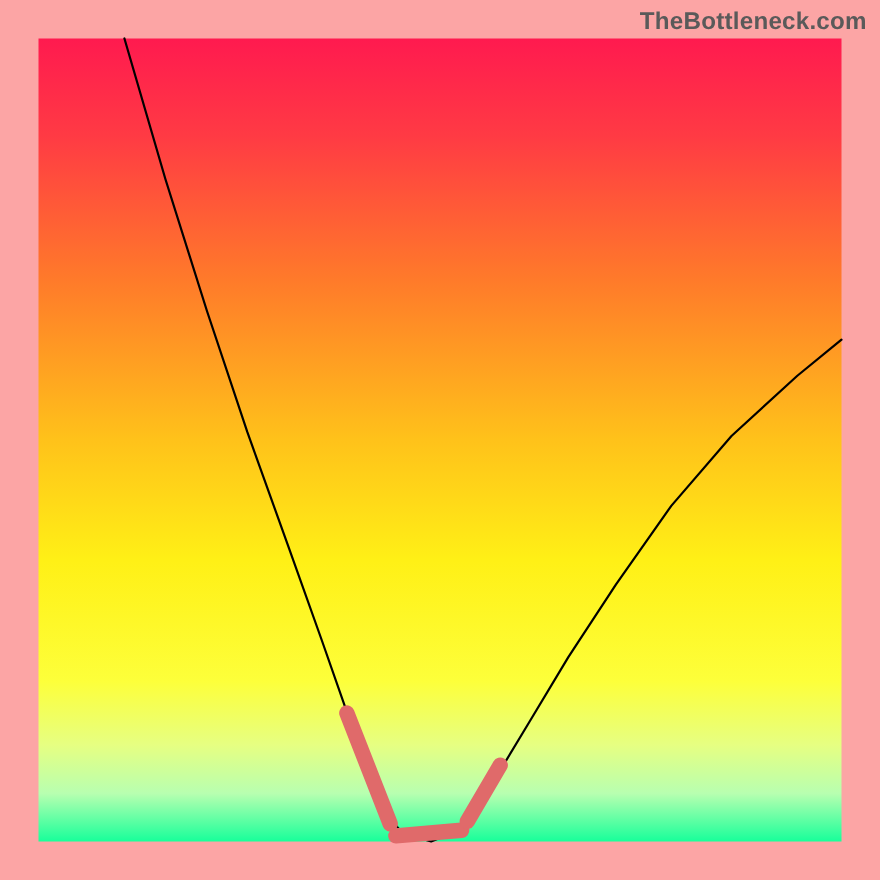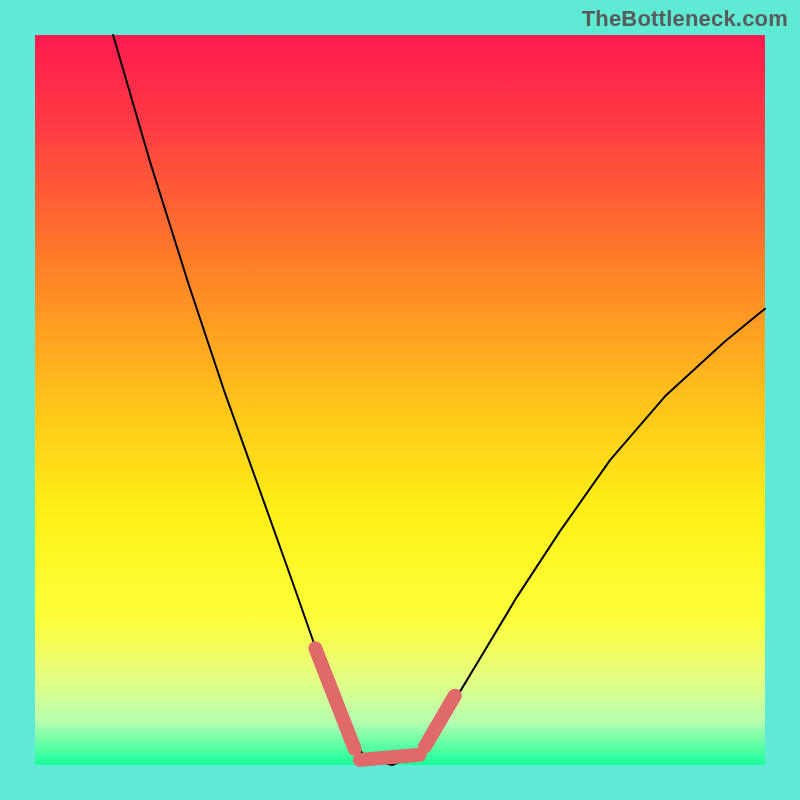--- a/index.html
+++ b/index.html
@@ -10,21 +10,21 @@
     overflow: hidden;
     background: #000;
     font-family: Arial, Helvetica, sans-serif;
   }
   .frame {
     position: absolute;
     left: 0;
     top: 0;
     width: 800px;
     height: 800px;
-    background: #5eead4;
+    background: #fca5a5;
   }
   .watermark {
     position: absolute;
     top: 6px;
     right: 12px;
     color: #5a5a5a;
     font-size: 22px;
     font-weight: 600;
     letter-spacing: 0.2px;
     z-index: 10;

